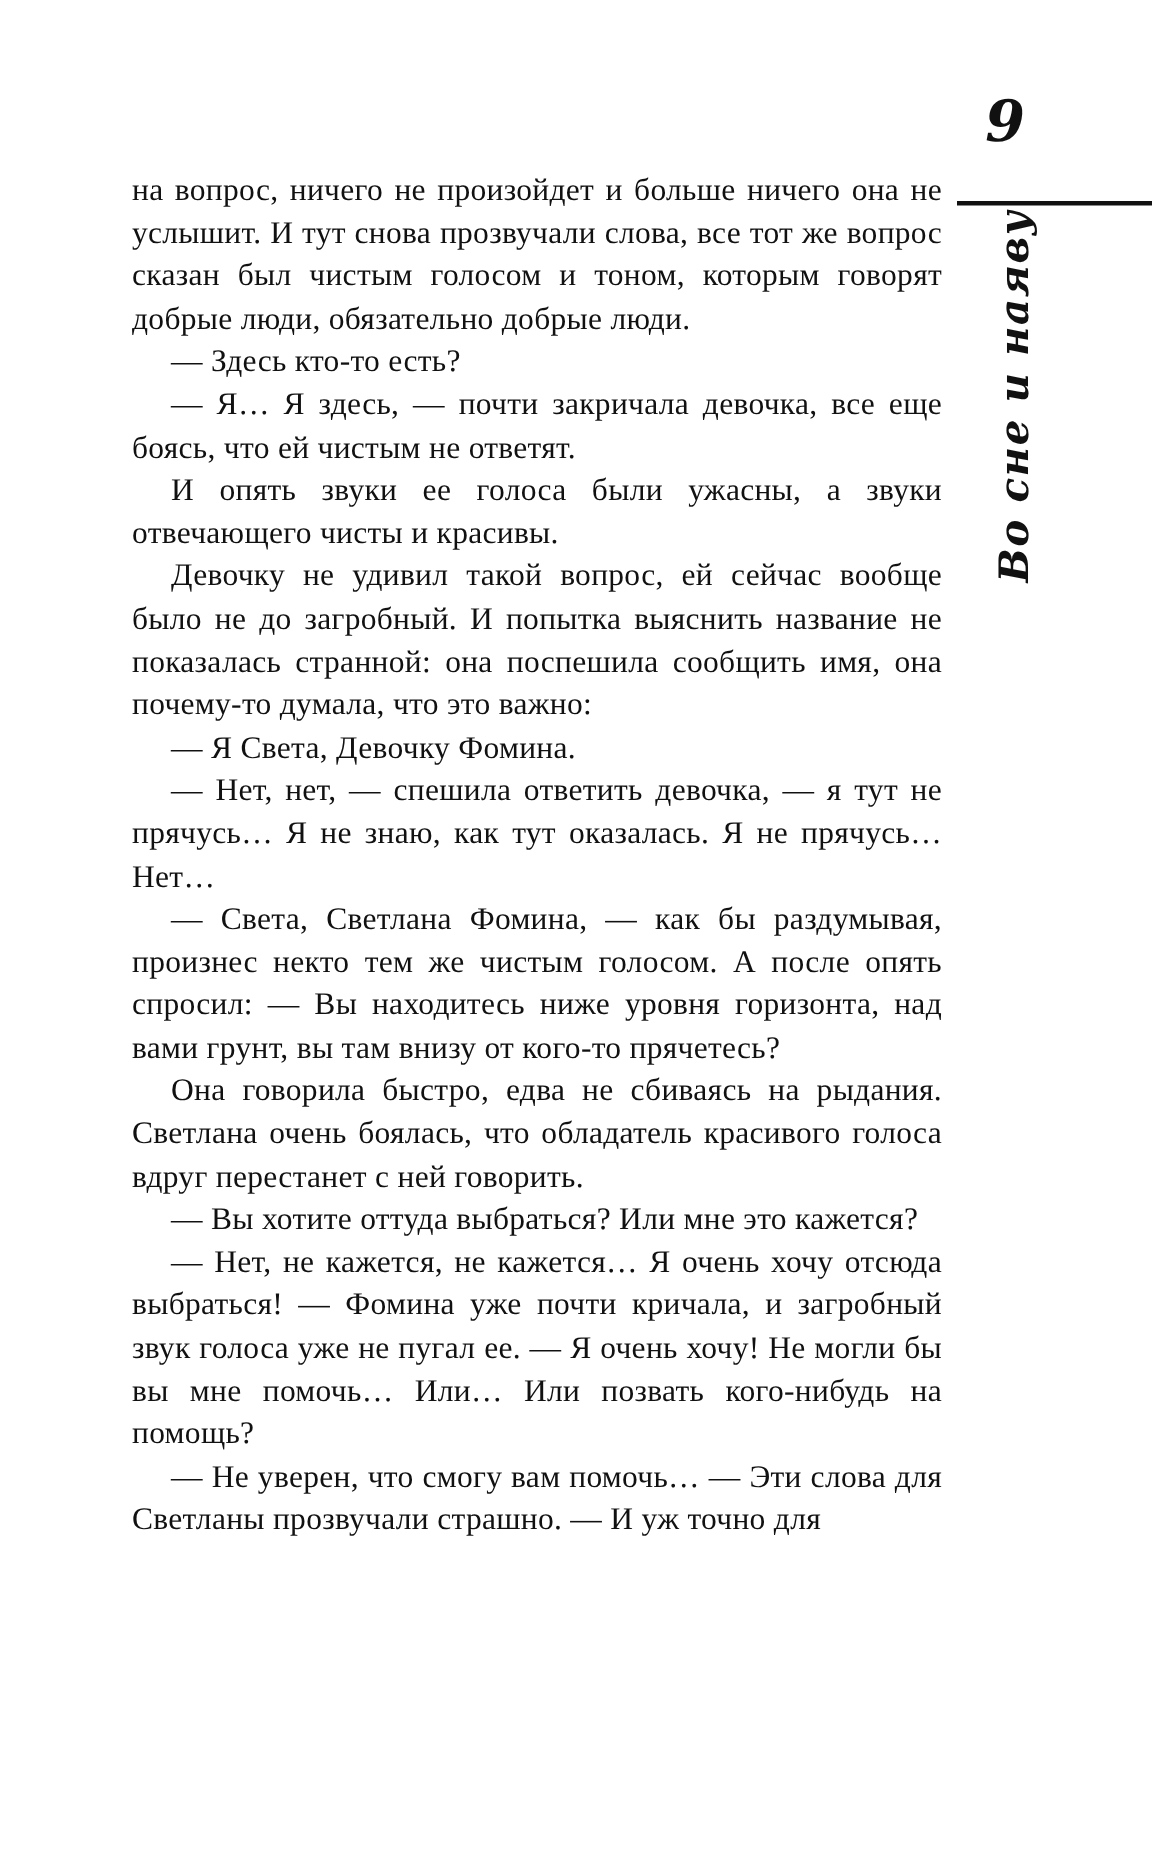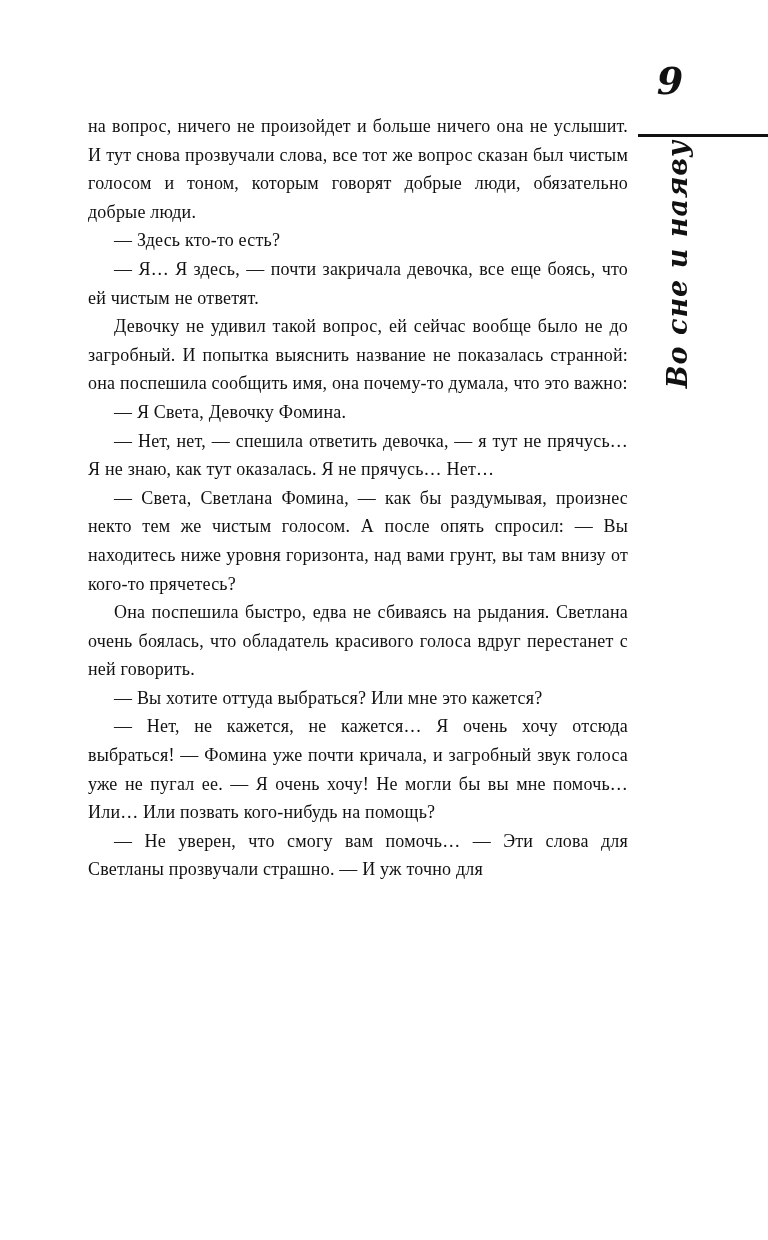--- a/index.html
+++ b/index.html
@@ -51,21 +51,21 @@
     font-size: 27px;
     letter-spacing: 1px;
   }
   
   .text-column {
     position: absolute;
     left: 88px;
     top: 112px;
     width: 540px;
     font-family: "Liberation Serif", serif;
-    font-size: 18px;
+    font-size: 21px;
     line-height: 28.6px;
     letter-spacing: 0.2px;
     text-align: justify;
     hyphens: auto;
     -webkit-hyphens: auto;
   }
   .text-column p {
     margin: 0;
     padding: 0;
   }
@@ -81,23 +81,24 @@
   <div class="page-number">9</div>
 
   <div class="header-rule"></div>
 
   <div class="vertical-title">Во сне и наяву</div>
 
   <div class="text-column">
       <p class="">на вопрос, ничего не произойдет и больше ничего она не услышит. И тут снова прозвучали слова, все тот же вопрос сказан был чистым голосом и тоном, которым говорят добрые люди, обязательно добрые люди.</p>
       <p class="indent">— Здесь кто-то есть?</p>
       <p class="indent">— Я… Я здесь, — почти закричала девочка, все еще боясь, что ей чистым не ответят.</p>
+      <p class="indent">И опять звуки ее голоса были ужасны, а звуки отвечающего чисты и красивы.</p>
       <p class="indent">Девочку не удивил такой вопрос, ей сейчас вообще было не до загробный. И попытка выяснить название не показалась странной: она поспешила сообщить имя, она почему-то думала, что это важно:</p>
       <p class="indent">— Я Света, Девочку Фомина.</p>
       <p class="indent">— Нет, нет, — спешила ответить девочка, — я тут не прячусь… Я не знаю, как тут оказалась. Я не прячусь… Нет…</p>
       <p class="indent">— Света, Светлана Фомина, — как бы раздумывая, произнес некто тем же чистым голосом. А после опять спросил: — Вы находитесь ниже уровня горизонта, над вами грунт, вы там внизу от кого-то прячетесь?</p>
-      <p class="indent">Она поспешила быстро, едва не сбиваясь на рыдания. Светлана очень боялась, что обладатель красивого голоса вдруг перестанет с ней говорить.</p>
+      <p class="indent">Она говорила быстро, едва не сбиваясь на рыдания. Светлана очень боялась, что обладатель красивого голоса вдруг перестанет с ней говорить.</p>
       <p class="indent">— Вы хотите оттуда выбраться? Или мне это кажется?</p>
       <p class="indent">— Нет, не кажется, не кажется… Я очень хочу отсюда выбраться! — Фомина уже почти кричала, и загробный звук голоса уже не пугал ее. — Я очень хочу! Не могли бы вы мне помочь… Или… Или позвать кого-нибудь на помощь?</p>
       <p class="indent">— Не уверен, что смогу вам помочь… — Эти слова для Светланы прозвучали страшно. — И уж точно для</p>
     </div>
 
 </div>
 
 </body></html>

